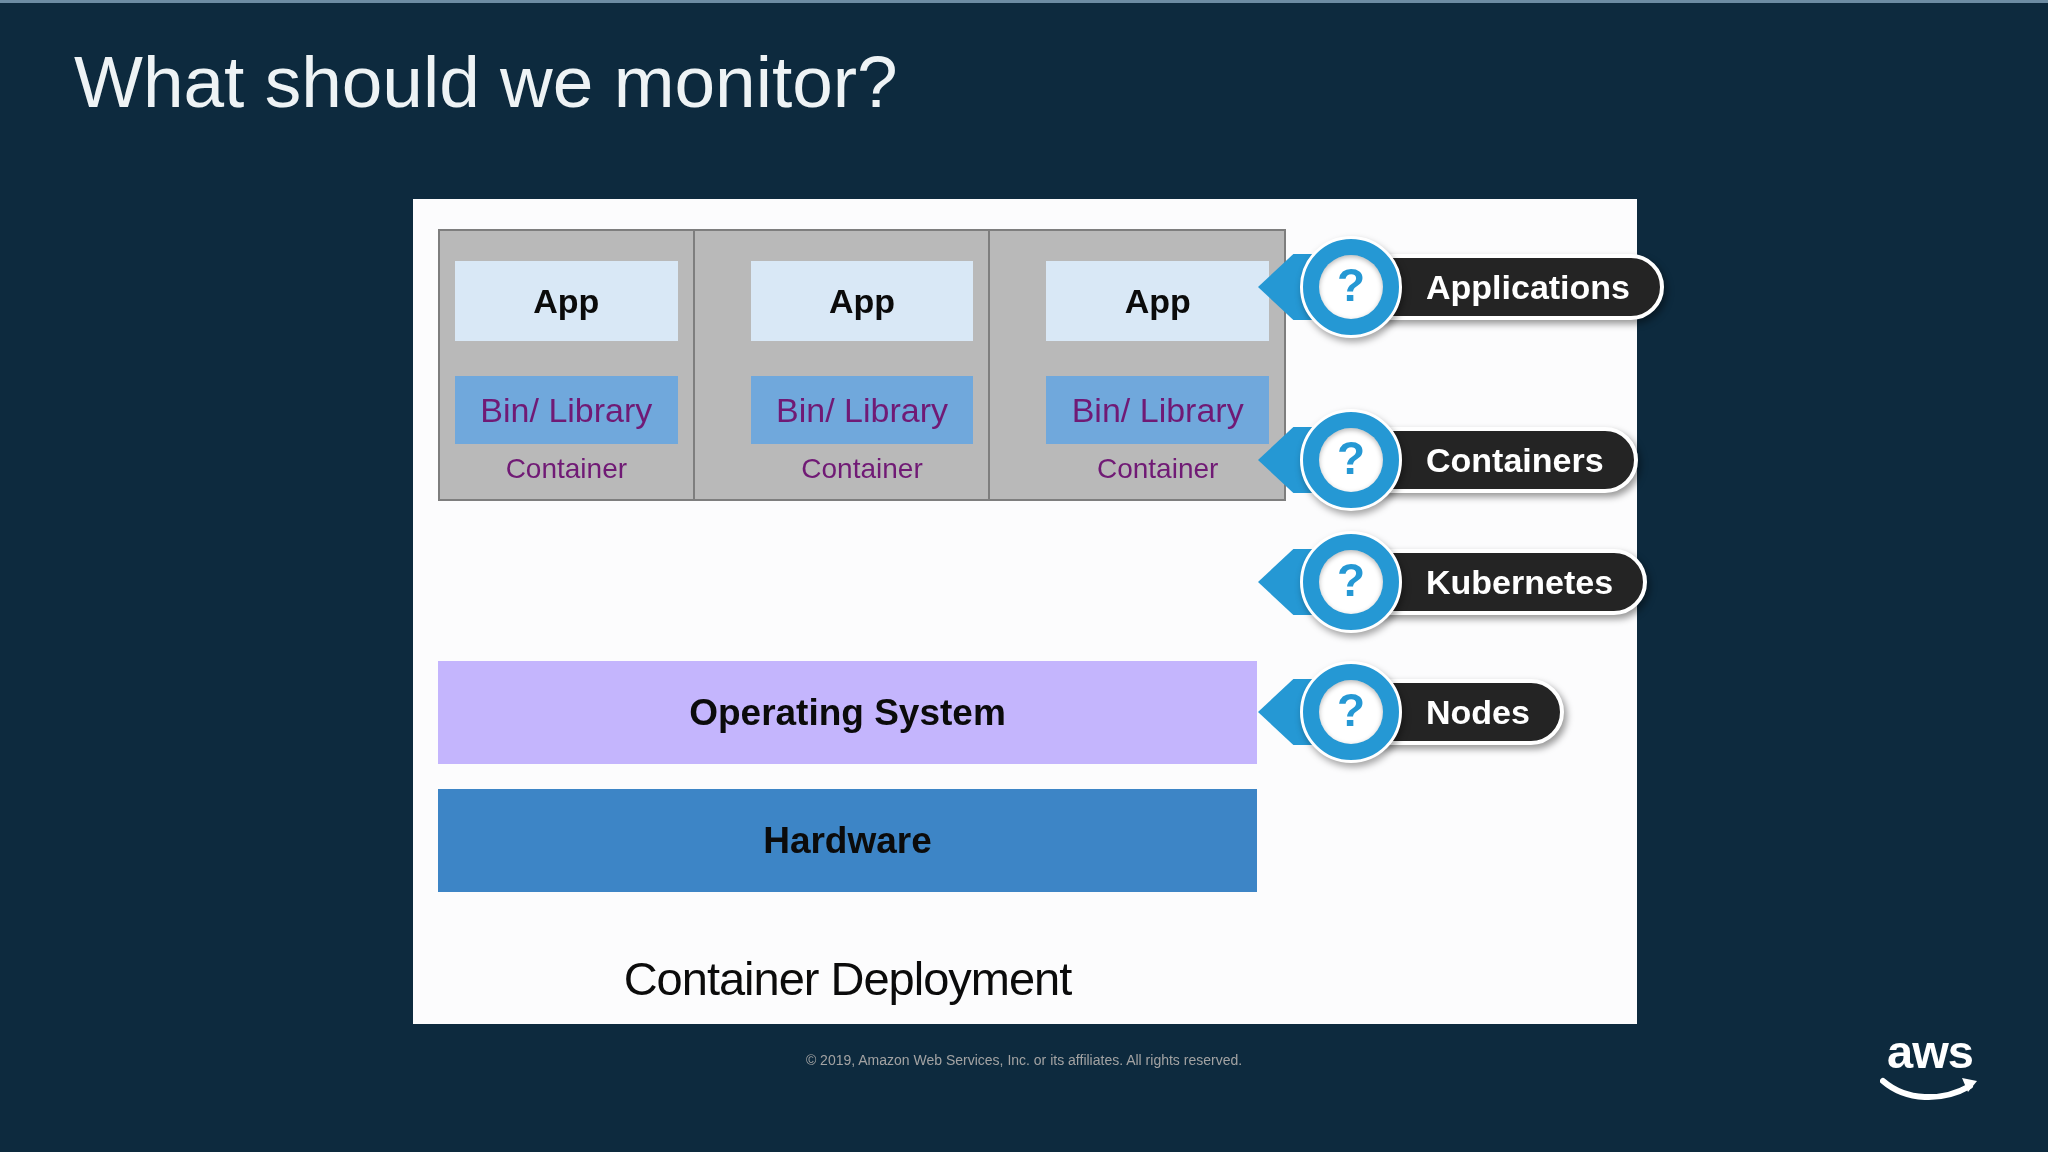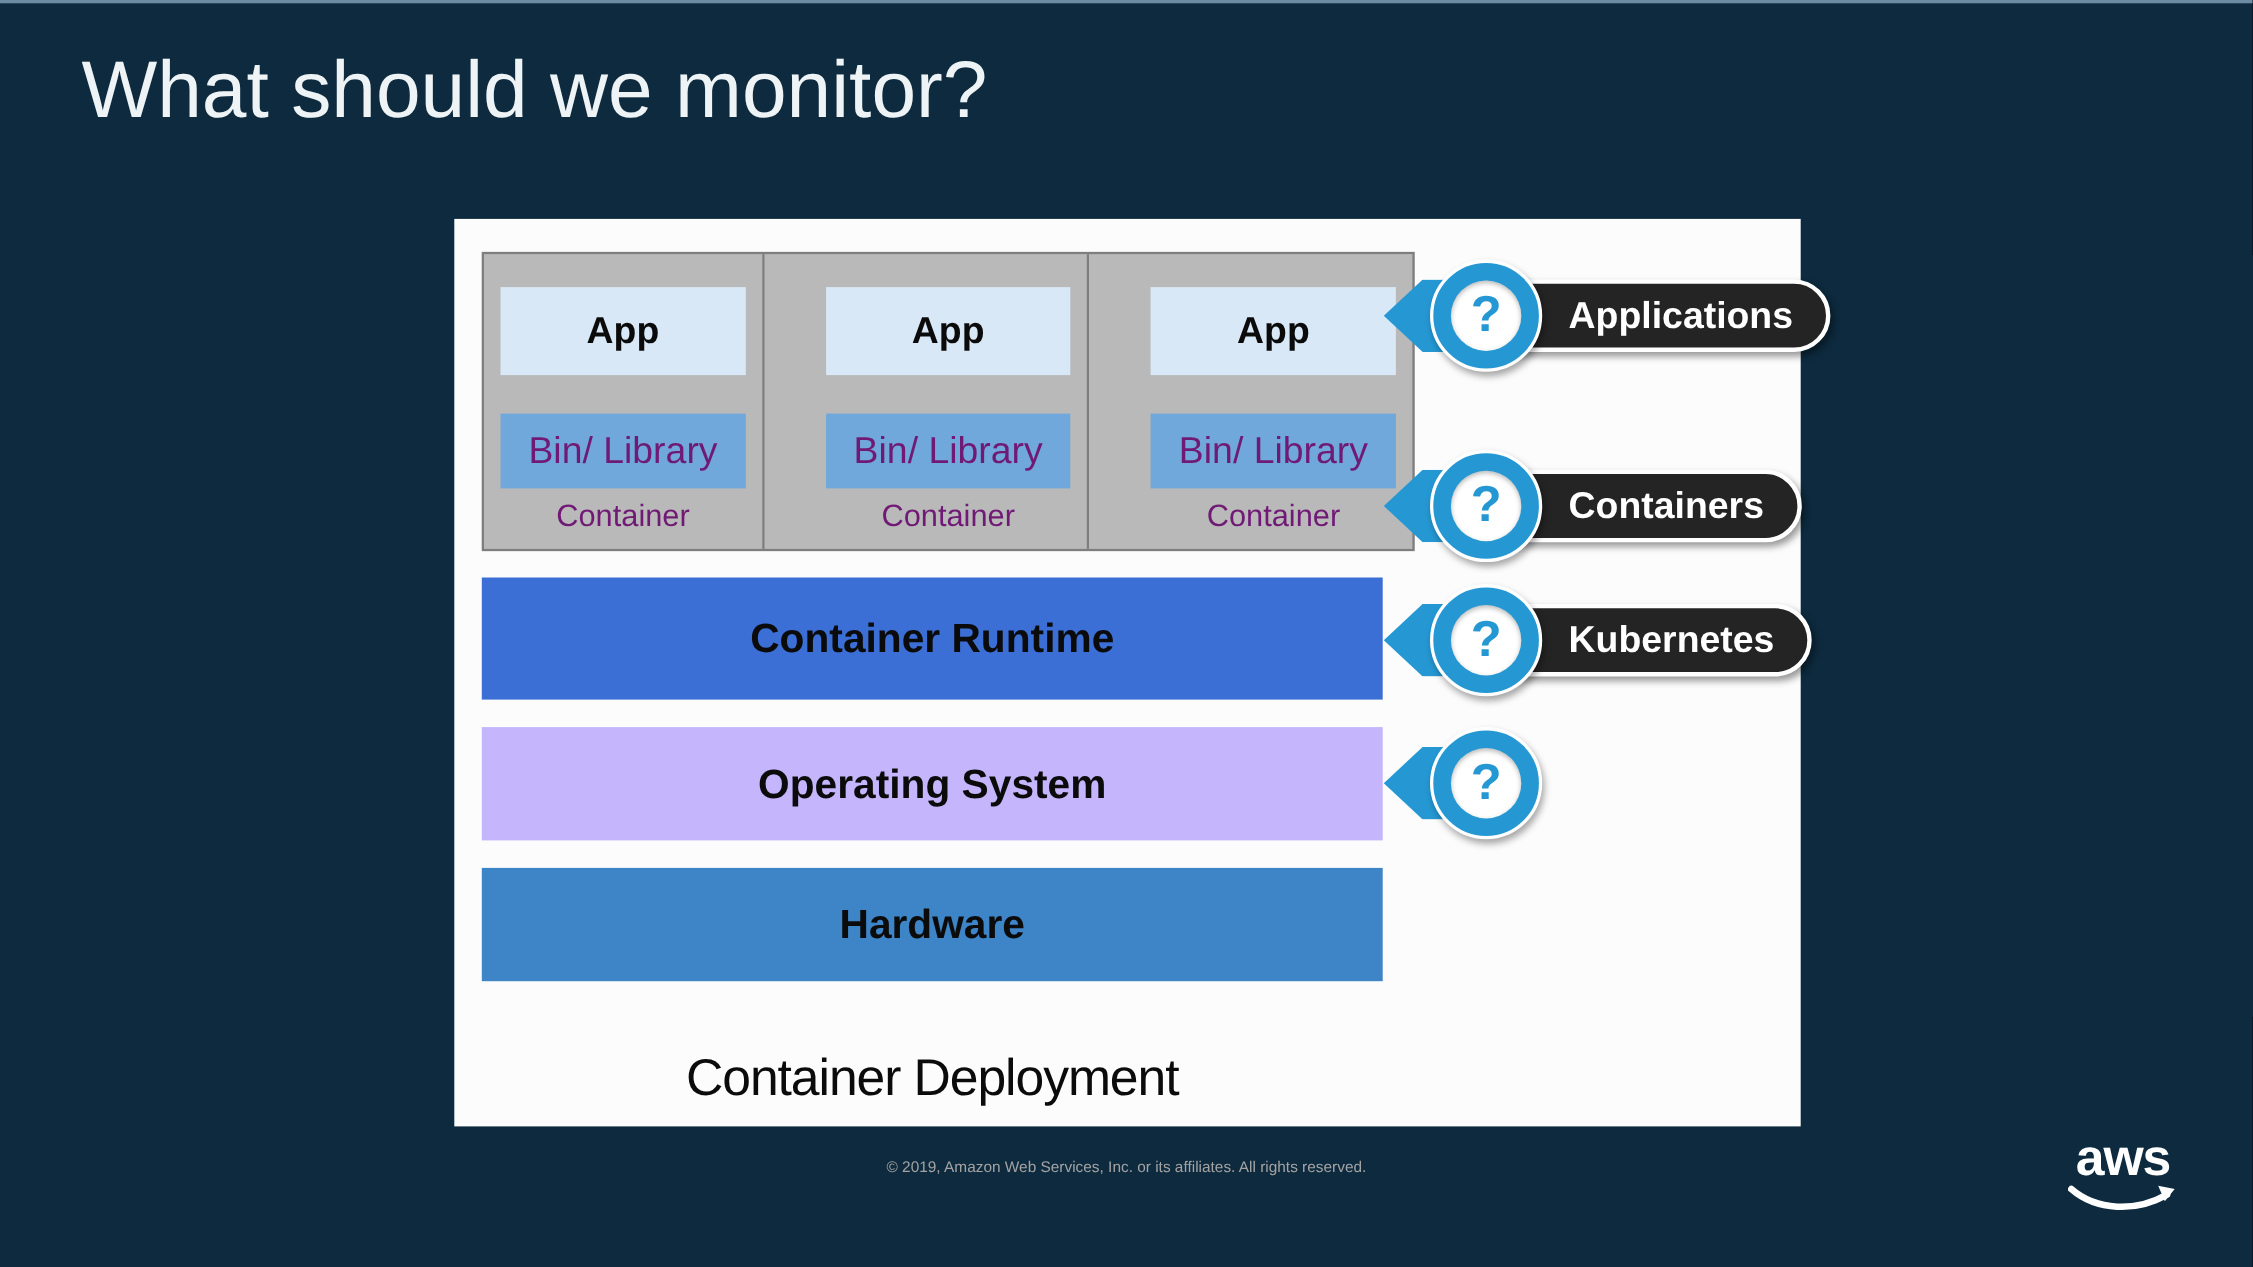--- a/index.html
+++ b/index.html
@@ -170,21 +170,20 @@
         <div class="bin-box">Bin/ Library</div>
         <div class="container-caption">Container</div>
       </div>
       <div class="container-col">
         <div class="app-box">App</div>
         <div class="bin-box">Bin/ Library</div>
         <div class="container-caption">Container</div>
       </div>
     </div>
 
-    <div class="layer layer-runtime">Container Runtime</div>
     <div class="layer layer-os">Operating System</div>
     <div class="layer layer-hw">Hardware</div>
 
     <div class="diagram-caption">Container Deployment</div>
   </div>
 
   <div class="badge badge-0">
     <div class="arrow"></div>
     <div class="qcircle">
       <div class="qinner">
@@ -219,20 +218,23 @@
       <span>Kubernetes</span>
     </div>
   </div>
 
   <div class="badge badge-3">
     <div class="arrow"></div>
     <div class="qcircle">
       <div class="qinner">
         <span>?</span>
       </div>
+    </div>
+    <div class="pill">
+      <span>Nodes</span>
     </div>
   </div>
 
   <div class="footer">© 2019, Amazon Web Services, Inc. or its affiliates. All rights reserved.</div>
 
   <div class="aws-logo">
     <span class="aws-text">aws</span>
     <svg class="aws-swoosh" width="100" height="28" viewBox="0 0 100 28">
       <path d="M3 4 C 26 24, 62 25, 90 9" fill="none" stroke="#ffffff" stroke-width="6" stroke-linecap="round"></path>
       <polygon points="82,1 97,4 88,15" fill="#ffffff"></polygon>

